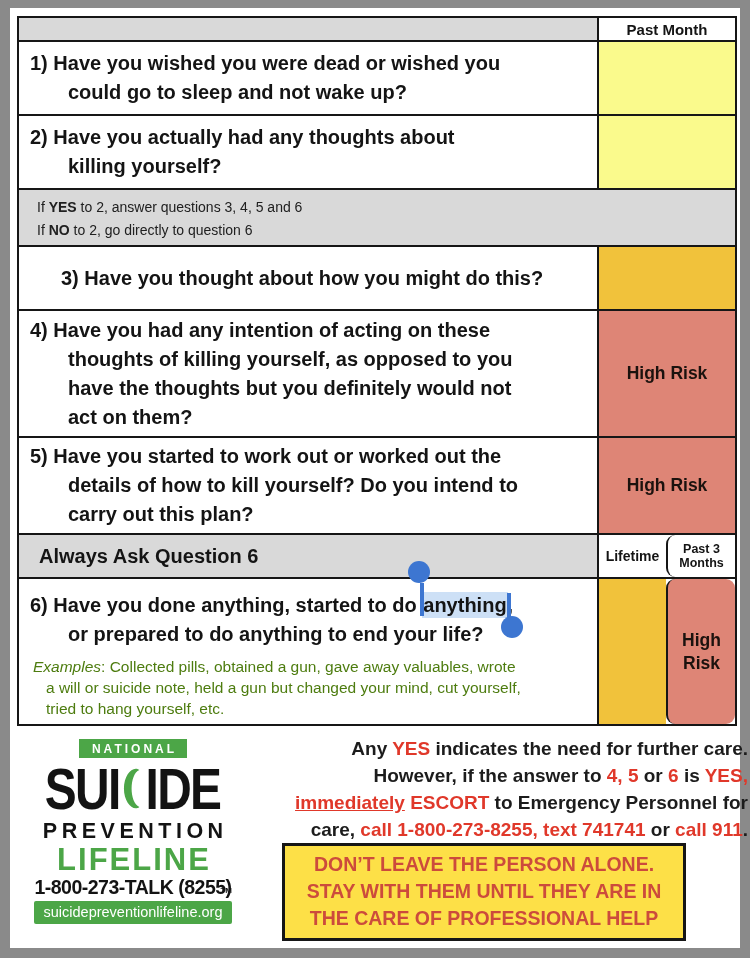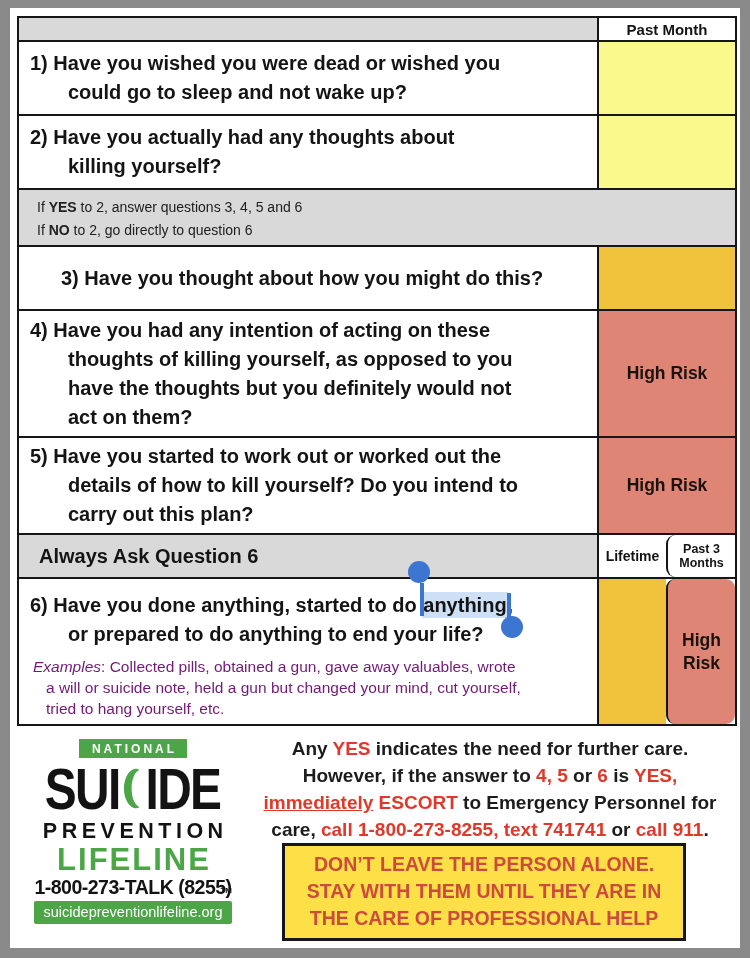--- a/index.html
+++ b/index.html
@@ -23,34 +23,34 @@
   .colhdr { font-weight:bold; font-size:15px; color:#141414; }
   .qtext { font-weight:bold; font-size:20px; line-height:29px; color:#141414; padding-left:38px; text-indent:-38px; }
   .qline { white-space:nowrap; }
   .instr { display:block; font-size:14px; line-height:23px; color:#202020; padding:6px 0 6px 18px; width:100%; }
   .risk { font-weight:bold; font-size:17.5px; line-height:1.3; color:#1b120e; text-align:center; }
   .always-label { font-weight:bold; font-size:20px; color:#141414; padding-left:20px; }
   .lt-hdr { font-weight:bold; font-size:14px; color:#141414; background:#fff; }
   .p3-hdr { font-weight:bold; font-size:12.5px; line-height:14px; color:#141414; background:#fff; }
 
   .q6cell { display:block; padding-top:12px; }
-  .examples { margin:7px 0 0 3px; font-size:15.5px; line-height:21px; color:#701a75; padding-left:13px; text-indent:-13px; }
+  .examples { margin:7px 0 0 3px; font-size:15.5px; line-height:21px; color:#4d7c0f; padding-left:13px; text-indent:-13px; }
   .ex-label { font-style:italic; }
 
   
   .sel { position:relative; background:#CDE0F6; padding:2px 1px; }
   .sel-bar { position:absolute; width:4px; background:#3D76D1; }
   .sel-bar.start { left:-2px; top:-9px; height:33px; }
   .sel-bar.end { right:-3px; top:1px; height:32px; }
   .sel-dot { position:absolute; width:22px; height:22px; border-radius:50%; background:#3D76D1; }
   .sel-dot.start { left:-14px; top:-31px; }
   .sel-dot.end { right:-15px; top:24px; }
 
   
-  .note { position:absolute; left:222px; top:727px; width:516px; text-align:center; font-weight:bold; font-size:19px; line-height:27px; color:#1c1c1c; }
+  .note { position:absolute; left:222px; top:727px; width:516px; text-align:right; font-weight:bold; font-size:19px; line-height:27px; color:#1c1c1c; }
   .note .ln { white-space:nowrap; display:block; }
   .red { color:#E0382A; }
   .redu { color:#E0382A; text-decoration:underline; }
   .warnbox { position:absolute; left:272px; top:835px; width:398px; border:3px solid #161616; padding:5px 0 6px; text-align:center; font-weight:bold; font-size:19.5px; line-height:27px; color:#CC4B3C; background:#fde047; }
 
   .logo { position:absolute; left:20px; top:727px; width:206px; height:206px; display:flex; flex-direction:column; align-items:center; }
   .logo-national { background:#4CA647; color:#fff; font-size:12px; font-weight:bold; letter-spacing:3px; text-indent:3px; padding:3px 10px 2px; margin-top:4px; }
   .logo-suicide { display:inline-flex; align-items:center; font-weight:bold; font-size:57px; line-height:60px; letter-spacing:-2px; color:#131313; transform:scaleX(0.84); transform-origin:50% 50%; margin-top:1px; }
   .phone-glyph { width:27px; height:47px; margin:0 2px 2px; }
   .logo-prevention { font-weight:bold; font-size:21.5px; letter-spacing:4.5px; text-indent:4.5px; color:#131313; line-height:25px; }

